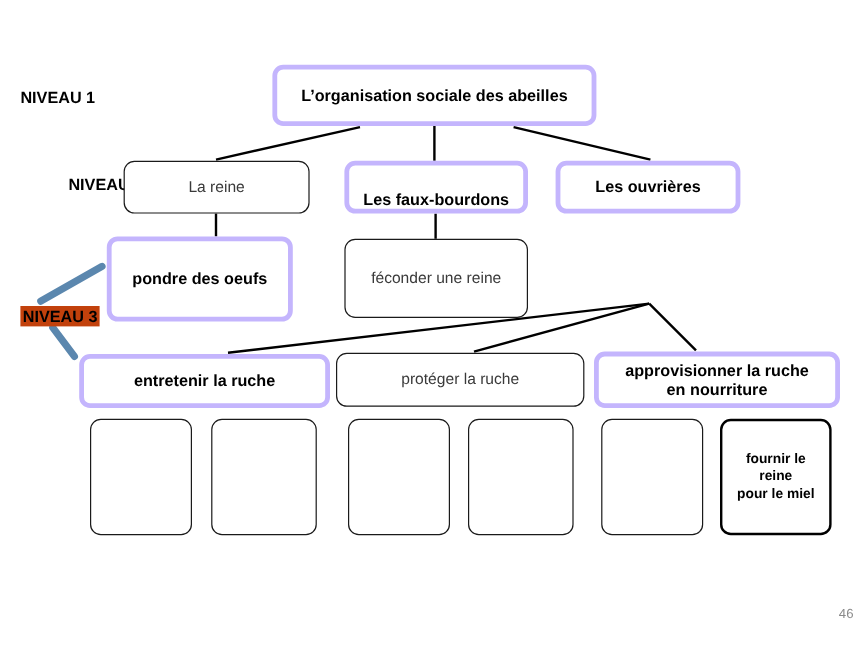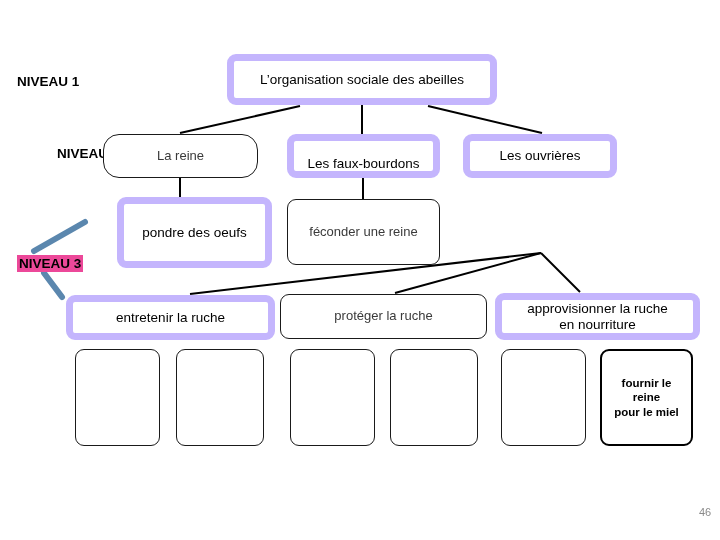--- a/index.html
+++ b/index.html
@@ -24,23 +24,23 @@
     align-items:center;
     justify-content:center;
     text-align:center;
     border-radius:9px;
     line-height:1.12;
   }
   .node .txt{display:block;padding:0 6px;}
 
   
   .node.strong{
-    border:7px solid #c4b5fd;
+    border:4px solid #c4b5fd;
     color:#000000;
-    font-weight:normal;
+    font-weight:bold;
     font-size:13.5px;
   }
   
   .node.scan{
     border:1.6px solid #1a1a1a;
     color:#3a3a3a;
     font-weight:normal;
     font-size:13px;
   }
   .node.thin{
@@ -50,24 +50,24 @@
   .node.bitmap{
     border:2.2px solid #000000;
     color:#000000;
     font-weight:bold;
     font-size:11.5px;
     line-height:1.25;
   }
 
   
   #box-title      {left:227px; top:54px;  width:270px; height:51px;}
-  #box-reine      {left:103px; top:134px; width:155px; height:44px;border-radius:16px;}
+  #box-reine      {left:103px; top:134px; width:155px; height:44px;}
   #box-faux       {left:287px; top:134px; width:153px; height:44px;align-items:flex-end;}
   #box-ouvrieres  {left:463px; top:134px; width:154px; height:44px;}
-  #box-pondre     {left:117px; top:197px; width:155px; height:71px;}
+  #box-pondre     {left:89px; top:197px; width:155px; height:71px;}
   #box-feconder   {left:287px; top:199px; width:153px; height:66px;}
   #box-entretenir {left:66px;  top:295px; width:209px; height:45px;}
   #box-proteger   {left:280px; top:294px; width:207px; height:45px;}
   #box-approv     {left:495px; top:293px; width:205px; height:47px;}
 
   #empty-1 {left:75px;  top:349px; width:85px;  height:97px;}
   #empty-2 {left:176px; top:349px; width:88px;  height:97px;}
   #empty-3 {left:290px; top:349px; width:85px;  height:97px;}
   #empty-4 {left:390px; top:349px; width:88px;  height:97px;}
   #empty-5 {left:501px; top:349px; width:85px;  height:97px;}
@@ -77,21 +77,21 @@
   .level-label{
     position:absolute;
     color:#000000;
     font-size:13.5px;
     font-weight:bold;
     white-space:nowrap;
     background:transparent;
   }
   #lvl1{left:17px; top:74px;}
   #lvl2{left:17px; top:146px;margin-left:40px;}
-  #lvl3{left:17px; top:255px; background:#ec4899; padding:1px 2px;}
+  #lvl3{left:17px; top:255px; background:#c2410c; padding:1px 2px;}
 
   
   #pagenum{
     position:absolute;
     left:655px; top:506px;
     color:#8a8a8a;
     font-size:11px;
     margin-left:44px;
   }
 </style>

